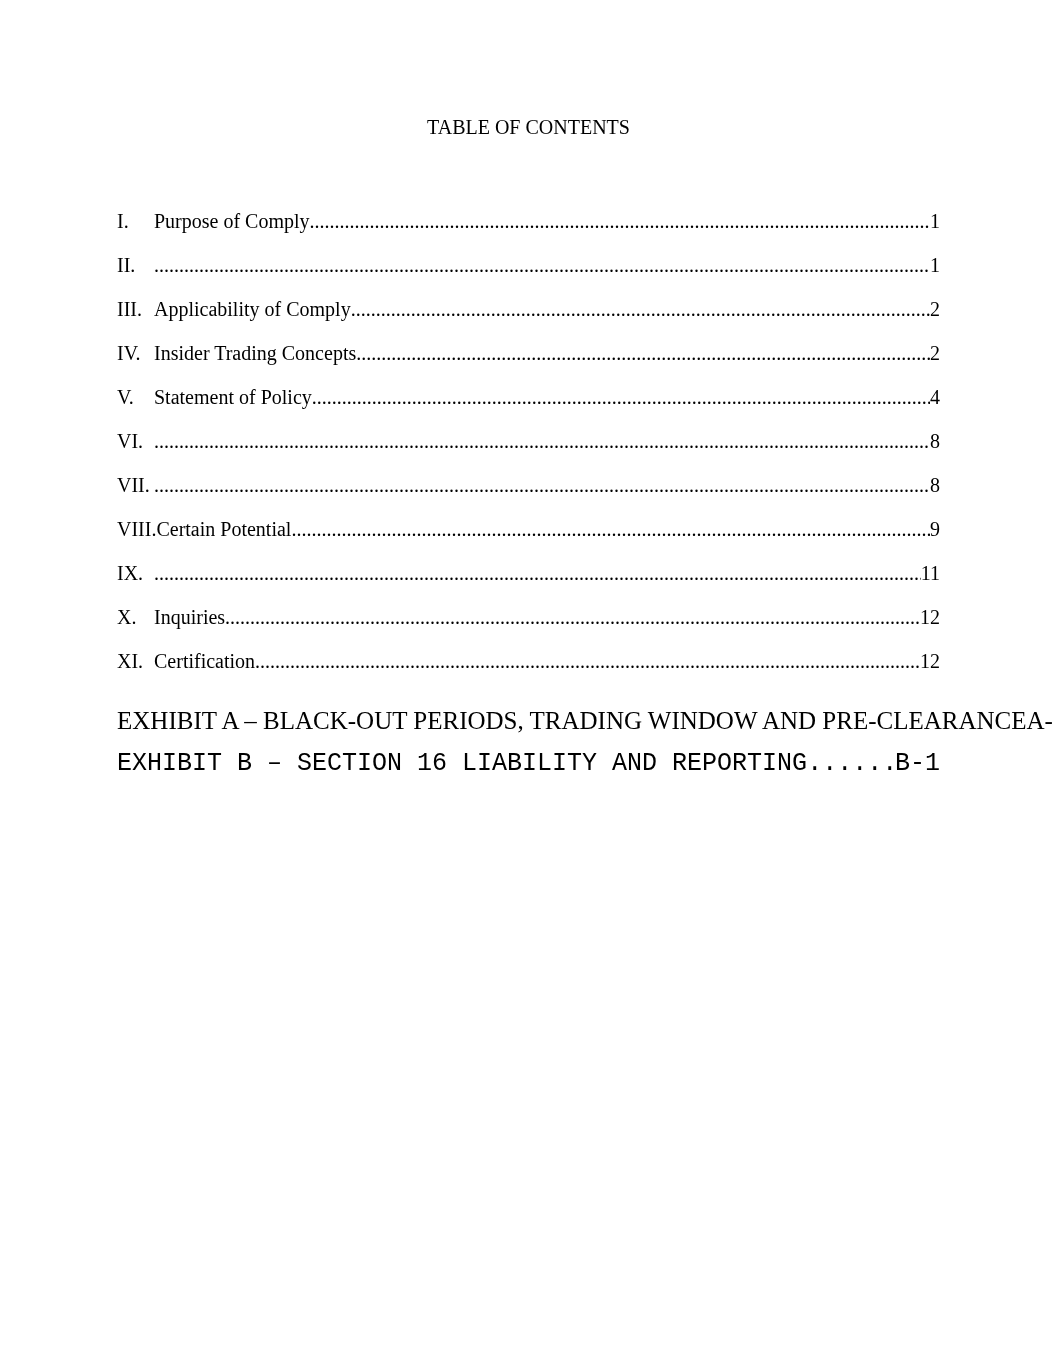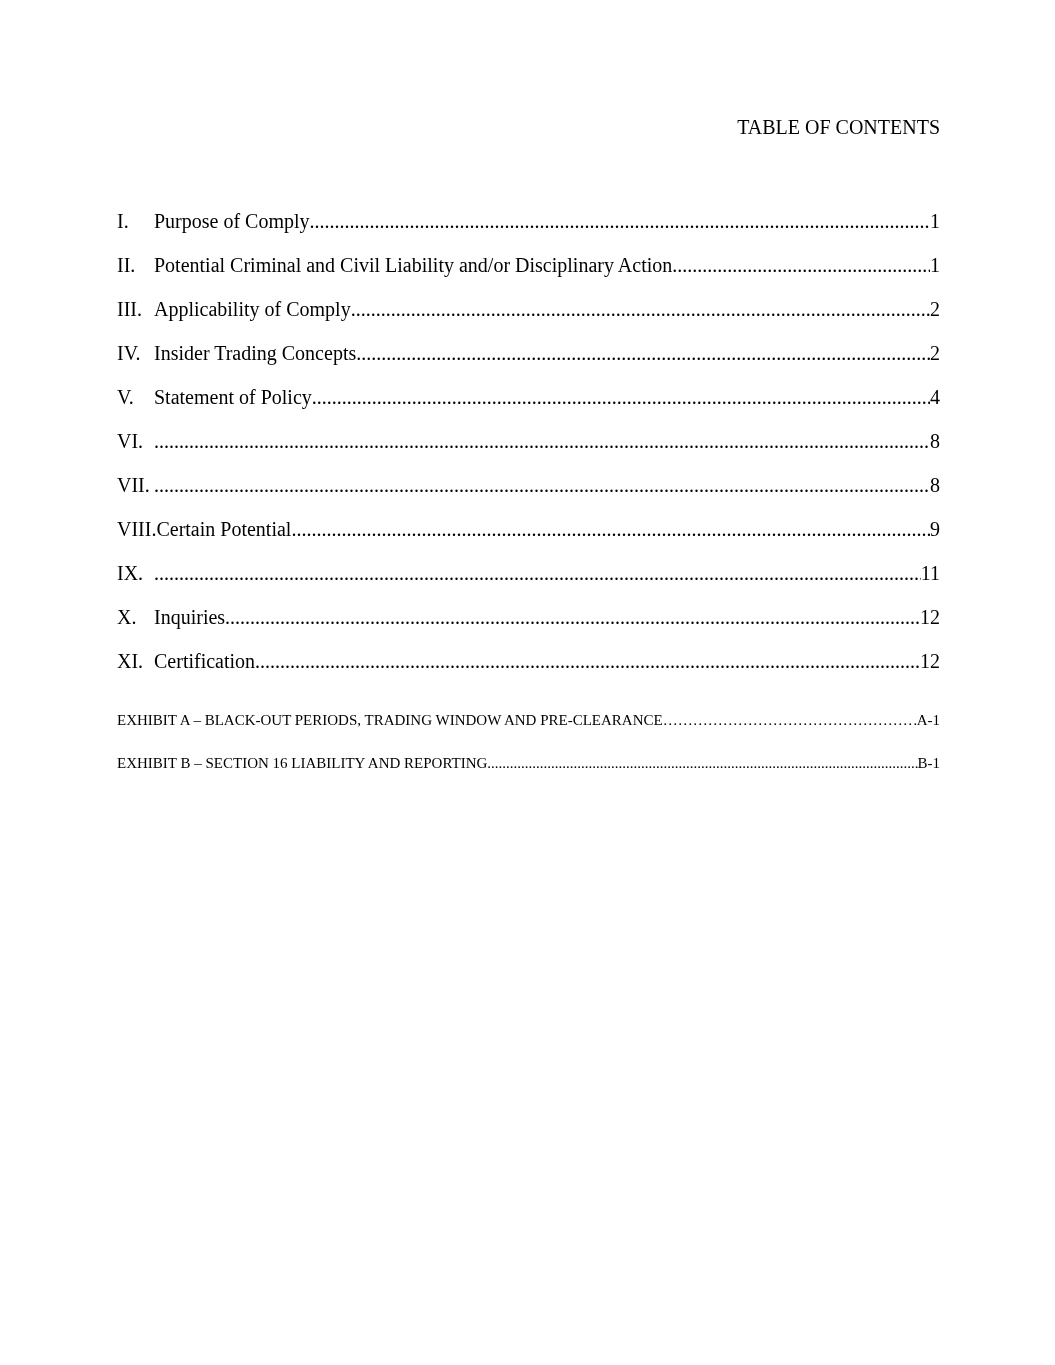--- a/index.html
+++ b/index.html
@@ -11,21 +11,21 @@
     font-family: "Liberation Serif", "DejaVu Serif", serif;
     overflow: hidden;
   }
   .page {
     box-sizing: border-box;
     width: 1055px;
     height: 1365px;
     padding: 114px 115px 0 117px;
   }
   .title {
-    text-align: right;
+    text-align: center;
     font-size: 20px;
     line-height: 26px;
     font-weight: normal;
     margin: 0;
   }
   .toc { margin-top: 68px; }
   .row {
     display: flex;
     align-items: baseline;
     font-size: 20px;
@@ -47,43 +47,42 @@
     min-width: 0;
     overflow: hidden;
     white-space: nowrap;
   }
   .page-num {
     flex: 0 0 auto;
     white-space: nowrap;
   }
   .exhibits { margin-top: 34px; }
   .exhibits .row {
-    font-size: 15px;
+    font-size: 25px;
     line-height: 25px;
     margin-bottom: 18px;
   }
-  .exhibits .row:last-child { margin-bottom: 4px; }
+  .exhibits .row:last-child { margin-bottom: 4px; font-family: Liberation Mono, monospace; }
 </style>
 </head>
 <body>
 
 <div class="page">
   <h1 class="title">TABLE OF CONTENTS</h1>
 
   <div class="toc">
   <div class="row">
     <span class="num">I.</span>
     <span class="label">Purpose of Comply</span>
     <span class="leader">............................................................................................................................................................................................................................................................................................................</span>
     <span class="page-num">1</span>
   </div>
 
   <div class="row">
     <span class="num">II.</span>
-    <span class="label">Potential Criminal and Civil Liability and/or Disciplinary Action</span>
     <span class="leader">............................................................................................................................................................................................................................................................................................................</span>
     <span class="page-num">1</span>
   </div>
 
   <div class="row">
     <span class="num">III.</span>
     <span class="label">Applicability of Comply</span>
     <span class="leader">............................................................................................................................................................................................................................................................................................................</span>
     <span class="page-num">2</span>
   </div>

